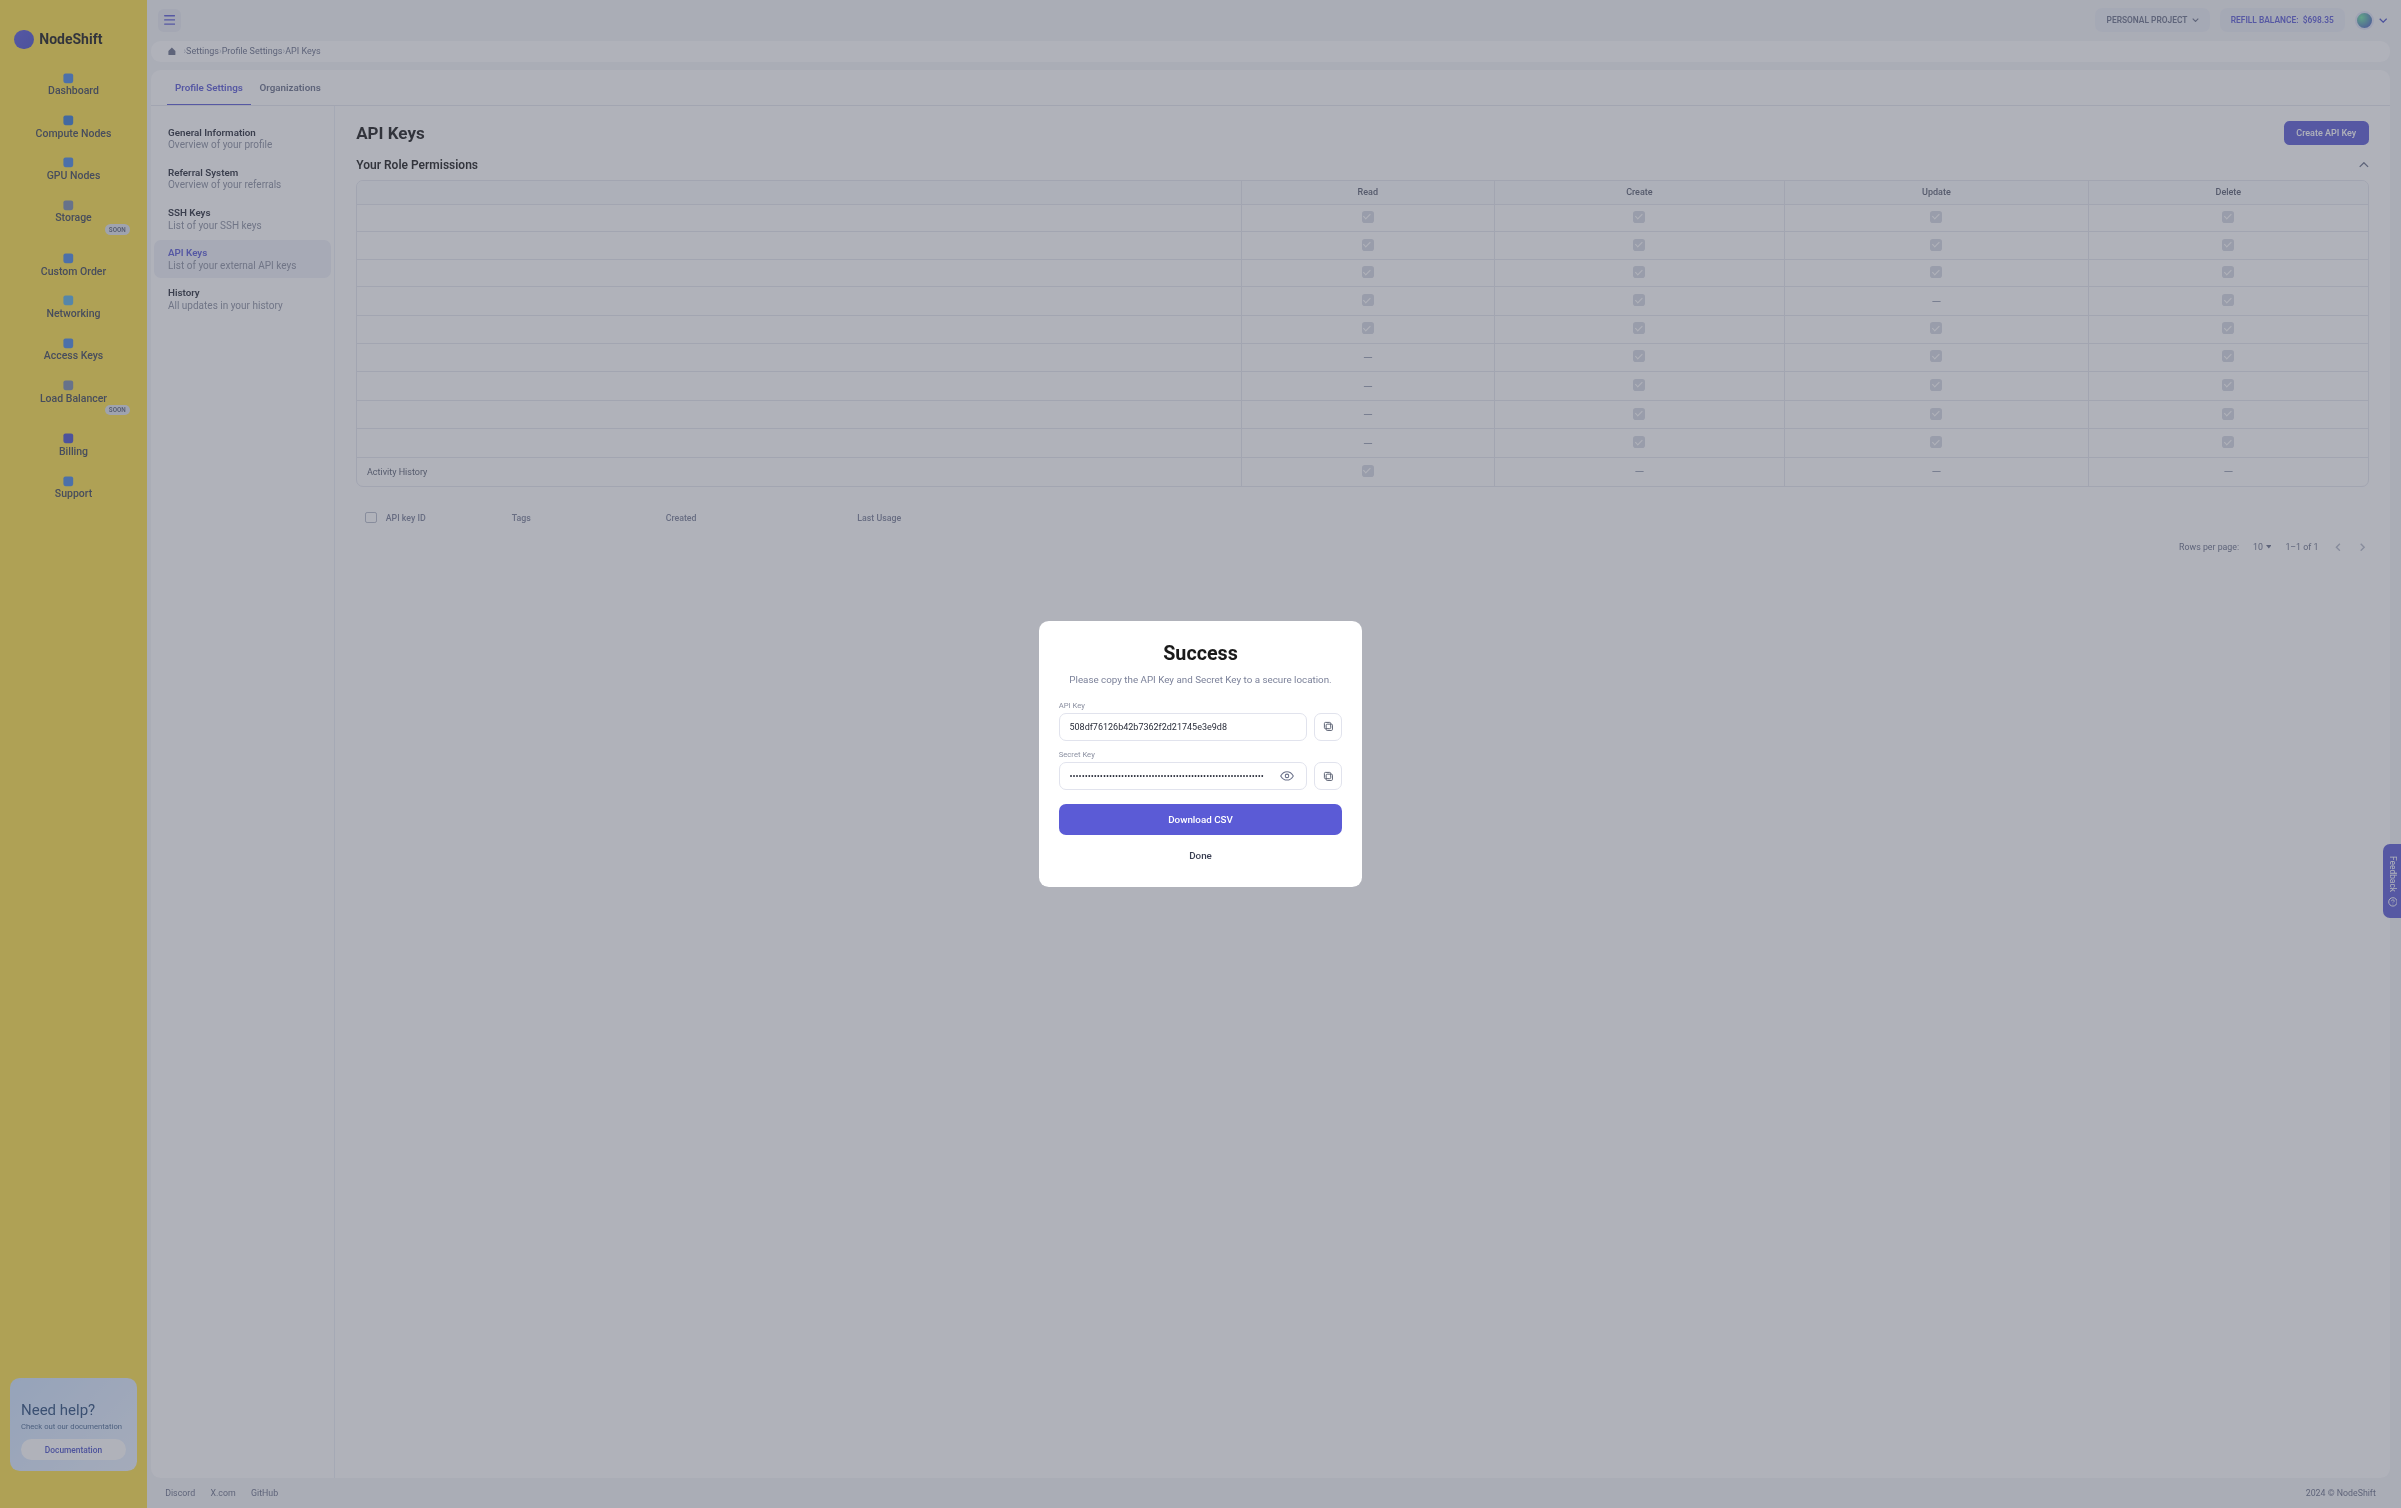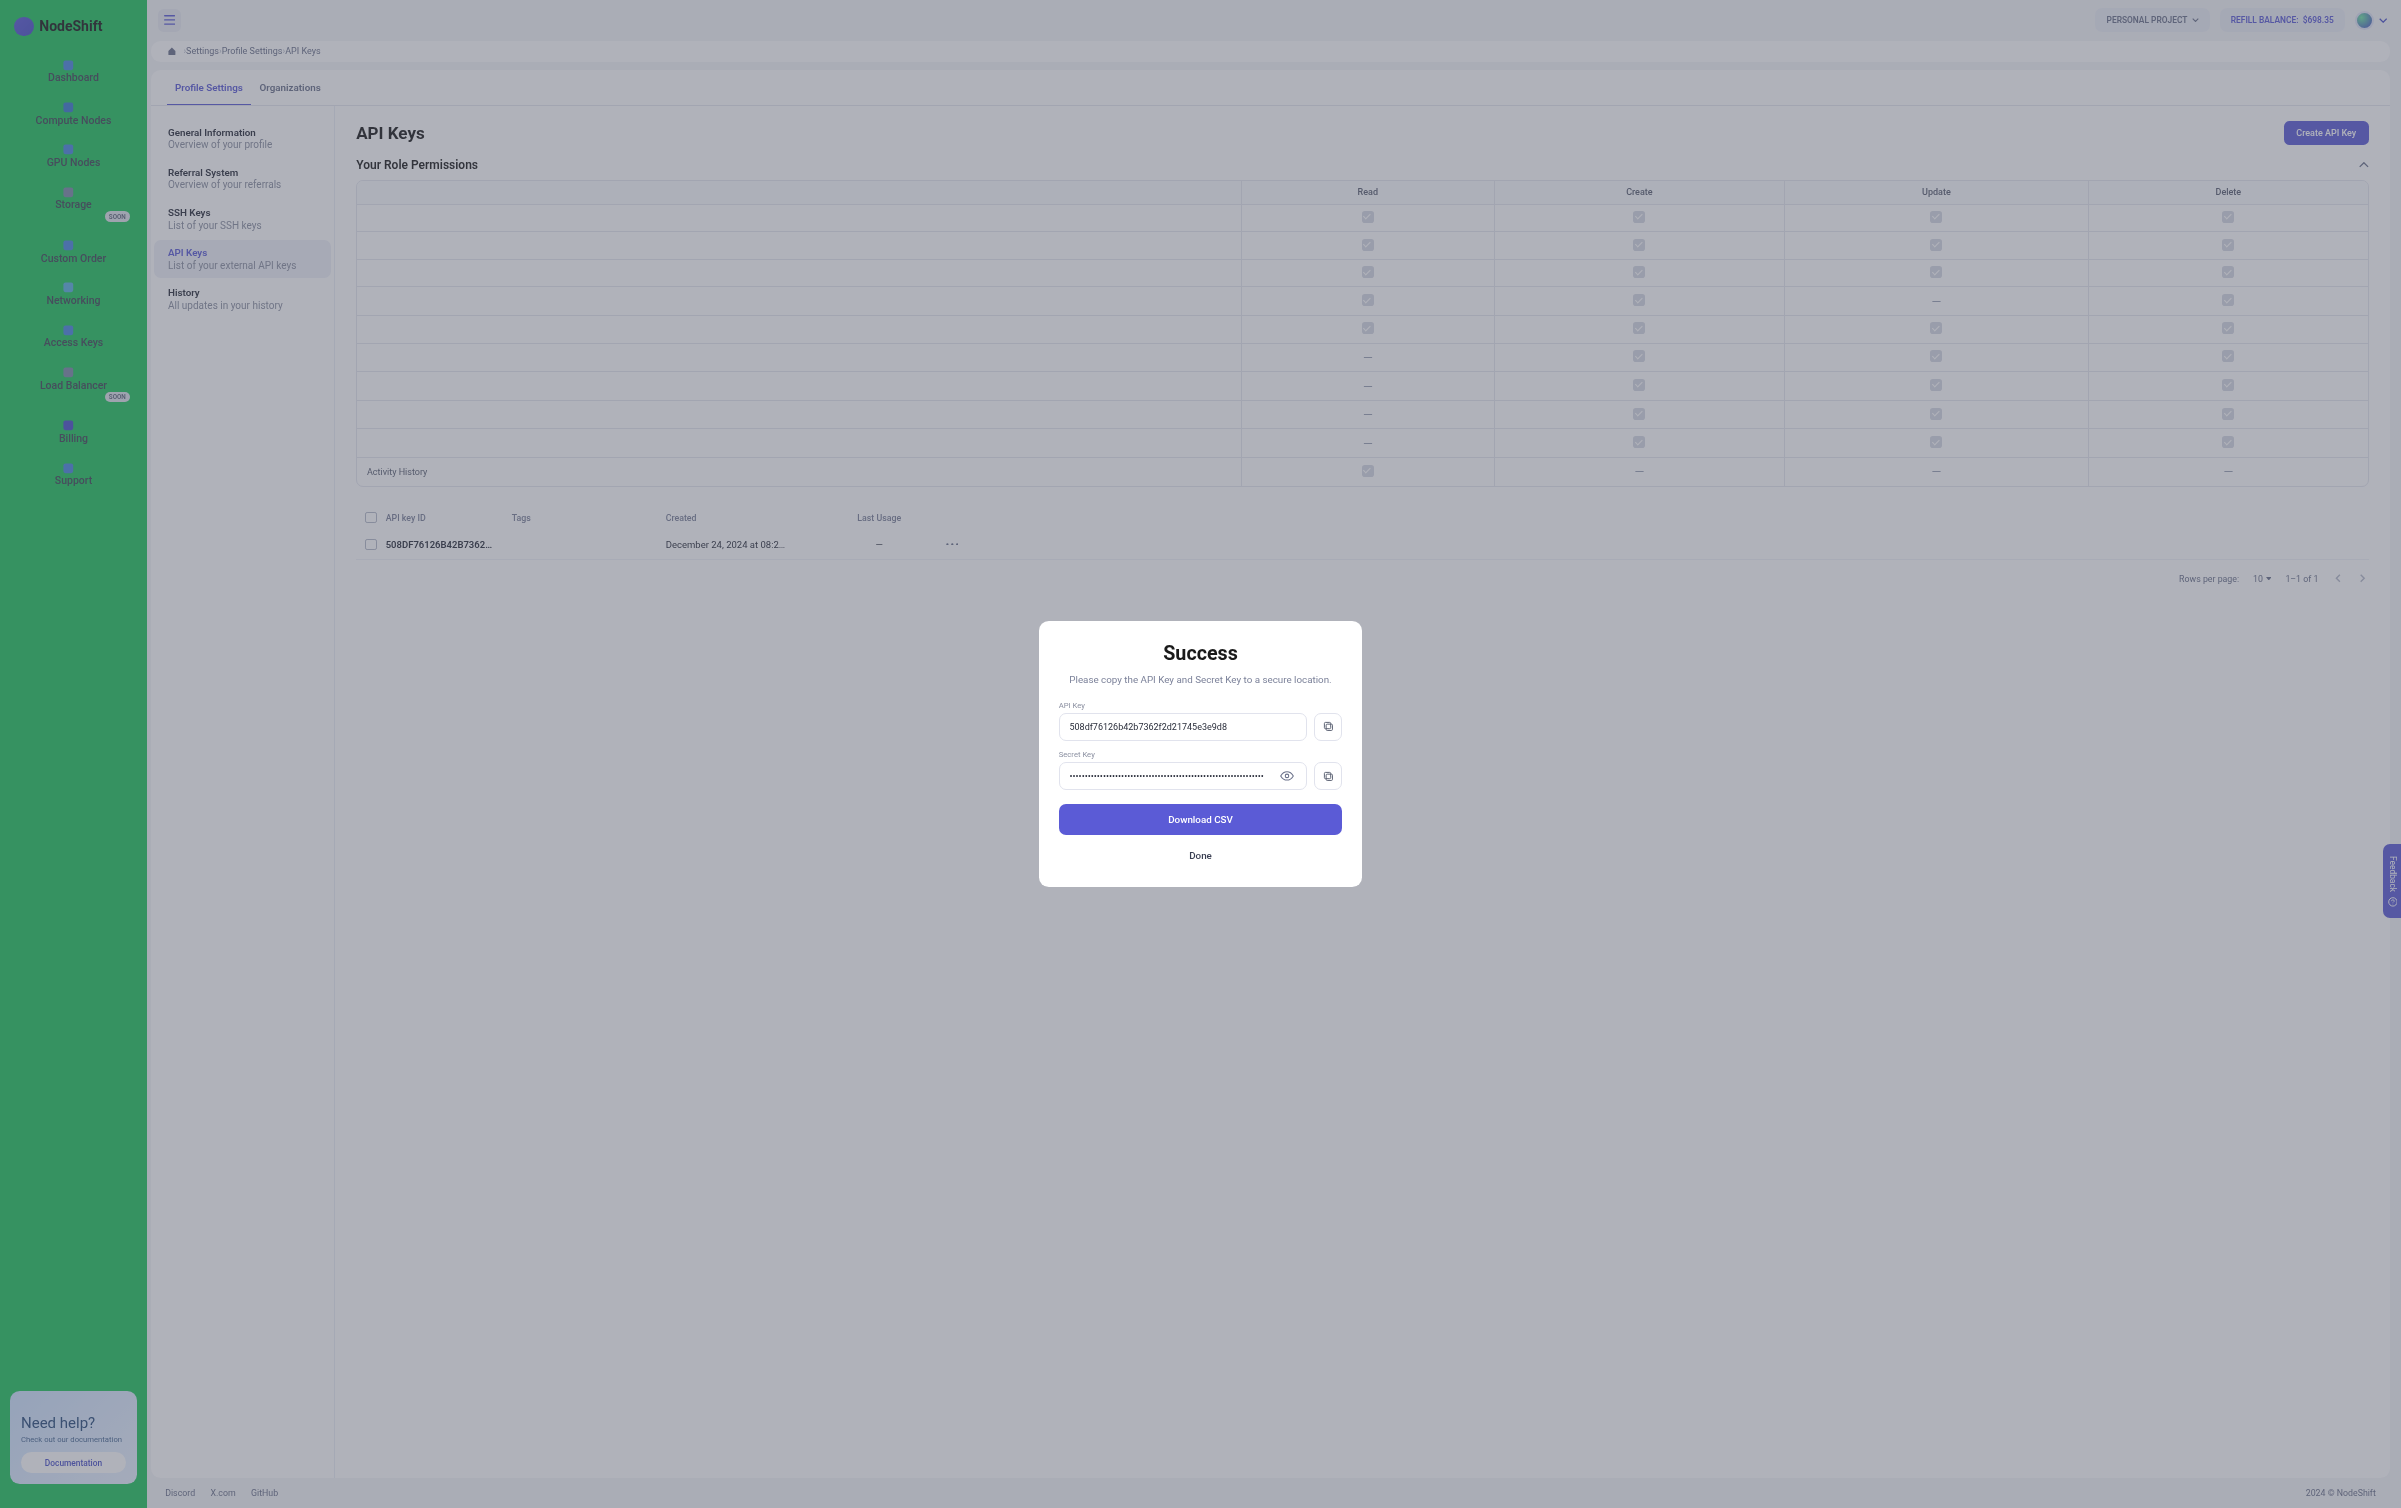--- a/index.html
+++ b/index.html
@@ -1,20 +1,20 @@
 <!DOCTYPE html>
 <html style="font-size:11.2px"><head>
 <meta charset="utf-8">
 <style>
 * { margin: 0; padding: 0; box-sizing: border-box; font-family: -apple-system, BlinkMacSystemFont, "Segoe UI", Roboto, sans-serif; }
 body { background: #f5f6f8; color: #1a1a1a; font-size: 9.8px; position: relative; overflow: hidden; }
 .app { display: flex; height: 100vh; }
 
 
-.sidebar { width: 147px; background: #22c55e; padding: 11px 0; display: flex; flex-direction: column; }
+.sidebar { width: 147px; background: #fde047; padding: 24px 0; display: flex; flex-direction: column; }
 .logo-row { display: flex; align-items: center; padding: 5.6px 14px 14px; }
 .logo-mark { width: 19.7px; height: 19.7px; background: linear-gradient(135deg,#5b5bd6,#4a51c8); border-radius: 50%; margin-right: 5.6px; }
 .logo-text { font-size: 14px; font-weight: 700; color: #1a1a1a; }
 .nav-item { display: flex; align-items: center; padding: 8.4px 17px; color: #404756; cursor: pointer; font-size: 10.5px; font-weight: 500; flex-direction: column; }
 .nav-item .ic { width: 12.6px; height: 12.6px; margin-right: 9.8px; display: flex; align-items: center; justify-content: center; }
 .badge-soon { font-size: 6.3px; background: #e0e3ec; color: #5b6376; padding: 1.4px 4.2px; border-radius: 6.3px; margin-left: auto; font-weight: 600; }
 .help-card { margin: 12.6px 9.8px; background: linear-gradient(135deg,#cfe4ff,#eaf2ff); border-radius: 9.8px; padding: 11.2px; position: relative; overflow: hidden; }
 .help-card h4 { font-size: 15px; color: #2a4d7c; margin-bottom: 2.8px; font-weight: 400; margin-top: 12px;}
 .help-card p { font-size: 7.7px; color: #4a6a94; margin-bottom: 8.4px; }
 .help-card button { width: 100%; background: #fff; border: none; border-radius: 12.6px; padding: 5.6px; font-size: 8.4px; color: #4a51c8; font-weight: 500; cursor: pointer; }
@@ -373,36 +373,20 @@
             <div class="key-table-head">
               <div class="kh-check">
                   <span class="cbox"></span>
                 </div>
               <div class="kh-id">API key ID</div>
               <div class="kh-tags">Tags</div>
               <div class="kh-created">Created</div>
               <div class="kh-last">Last Usage</div>
               <div class="kh-act"></div>
             </div>
-            <div class="key-row">
-              <div class="kh-check">
-                  <span class="cbox"></span>
-                </div>
-              <div class="kh-id ellip">508DF76126B42B7362…</div>
-              <div class="kh-tags"></div>
-              <div class="kh-created">December 24, 2024 at 08:2…</div>
-              <div class="kh-last" style="text-align:center">—</div>
-              <div class="kh-act">
-                <svg width="12.6" height="2.8" viewBox="0 0 18 4">
-                    <circle cx="2" cy="2" r="1.6" fill="#6a718a"></circle>
-                    <circle cx="9" cy="2" r="1.6" fill="#6a718a"></circle>
-                    <circle cx="16" cy="2" r="1.6" fill="#6a718a"></circle>
-                  </svg>
-              </div>
-            </div>
 
             <div class="pagination">
               <span>Rows per page:</span>
               <span style="display:flex;align-items:center;gap:2.8px">
                 <span>10</span>
                 <svg width="5.6" height="3.5" viewBox="0 0 8 5">
                     <path d="M0 0l4 5 4-5z" fill="#6a718a"></path>
                   </svg>
               </span>
               <span>1–1 of 1</span>

